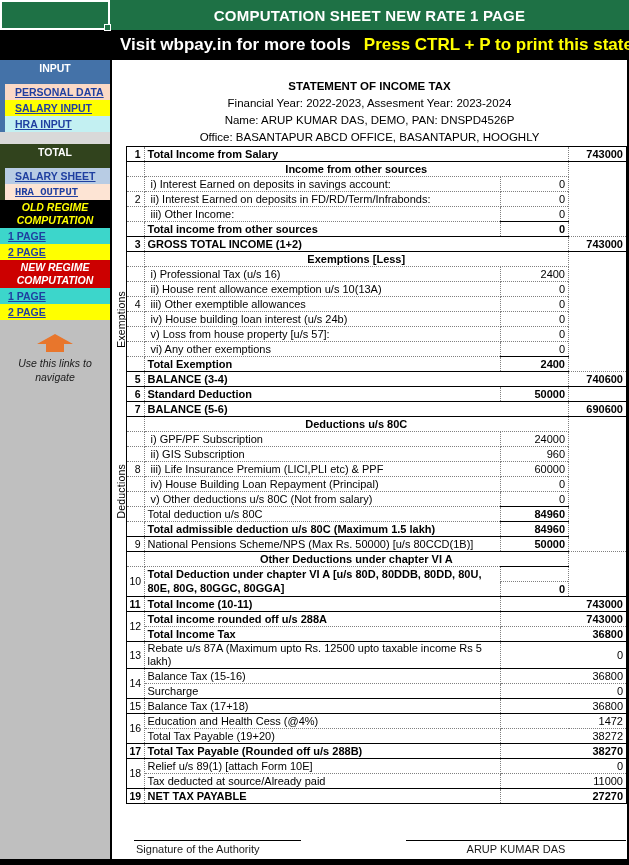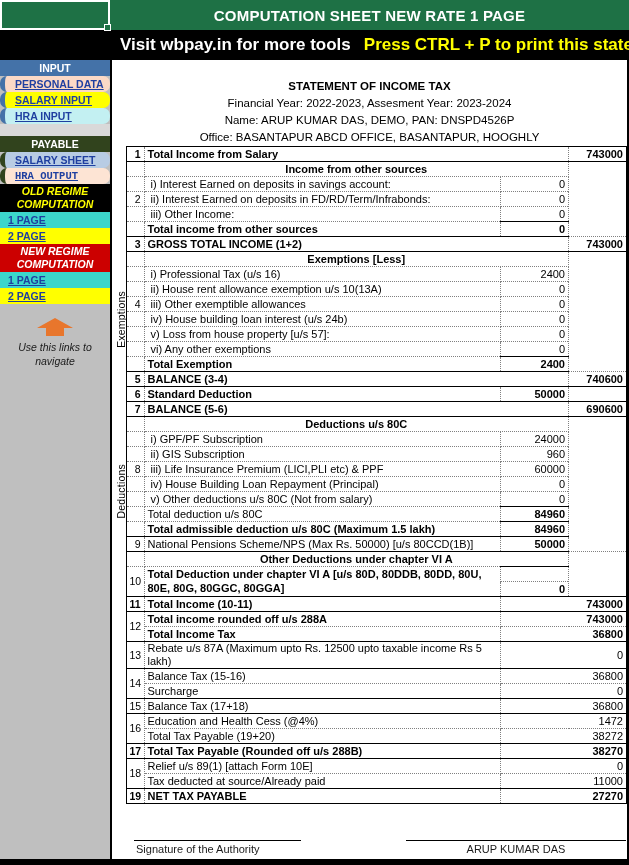--- a/index.html
+++ b/index.html
@@ -92,41 +92,40 @@
   
   .sidebar {
     width: 110px;
     flex: 0 0 110px;
     background: #bfbfbf;
     display: flex;
     flex-direction: column;
     font-size: 10.5px;
   }
   .sb-hdr {
-    height: 16px;
+    height: 24px;
     line-height: 16px;
     text-align: center;
     font-weight: bold;
     color: #ffffff;
     font-size: 10.5px;
   }
   .sb-hdr.input { background: #4472a8; }
   .sb-hdr.output { background: #31431d; }
   .sb-link {
     height: 16px;
     line-height: 16px;
     padding-left: 10px;
     color: #1f3fa0;
     text-decoration: underline;
     font-weight: bold;
     font-size: 10.5px;
     box-sizing: border-box;
     border-left: 5px solid #4472a8;
     cursor: pointer;
-    border-radius: 7px;
   }
   .sb-link.out { border-left-color: #31431d; }
   .sb-gap { height: 12px; background: #d9d9d9; }
   .sb-cap {
     line-height: 13px;
     text-align: center;
     font-style: italic;
     font-weight: bold;
     font-size: 10.5px;
     padding: 1px 2px;
@@ -278,21 +277,21 @@
   </div>
 
   <div class="body-row">
 
     <div class="sidebar">
       <div class="sb-hdr input">INPUT</div>
       <div class="sb-link bg-pink-in">PERSONAL DATA</div>
       <div class="sb-link bg-yellow-in">SALARY INPUT</div>
       <div class="sb-link bg-cyan-in">HRA INPUT</div>
       <div class="sb-gap"></div>
-      <div class="sb-hdr output">PAYABLE</div>
+      <div class="sb-hdr output">TOTAL</div>
       <div class="sb-link out bg-blue-in">SALARY SHEET</div>
       <div class="sb-link out bg-peach-in">HRA OUTPUT</div>
       <div class="sb-cap old">
         <div>OLD REGIME</div>
         <div>COMPUTATION</div>
       </div>
       <div class="sb-page teal">1 PAGE</div>
       <div class="sb-page yellow">2 PAGE</div>
       <div class="sb-cap new">
         <div>NEW REGIME</div>

